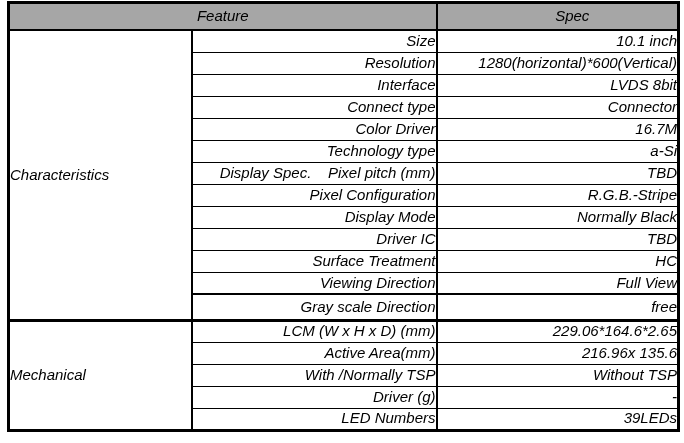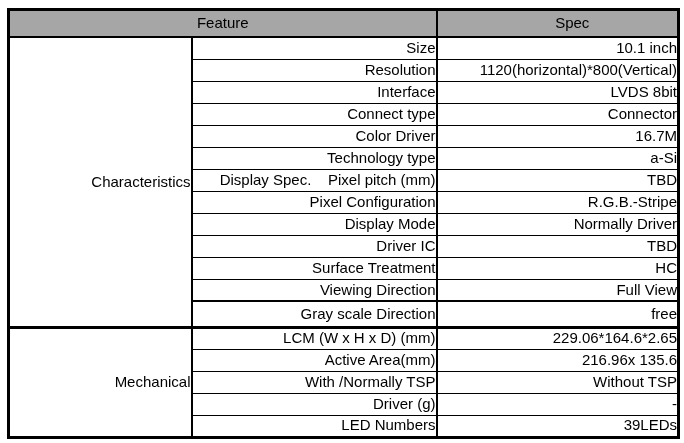--- a/index.html
+++ b/index.html
@@ -11,48 +11,49 @@
   .page{
     position:relative;
     width:684px;height:443px;
     background:#ffffff;
     font-family:"Liberation Sans","DejaVu Sans",sans-serif;
     color:var(--text);
     overflow:hidden;
   }
   table.spec-table{
     position:absolute;
-    left:7px;top:8px;
+    left:7px;top:1px;
     width:670px;
     border-collapse:collapse;
     table-layout:fixed;
     border:3px solid var(--border);
     font-size:15px;
     line-height:1.1;
+    font-style:italic;
   }
   col.c1{width:183px;}
   col.c2{width:245px;}
   col.c3{width:242px;}
   th,td{
     border:1.5px solid var(--border);
     padding:0;
     vertical-align:middle;
     overflow:hidden;
     white-space:nowrap;
   }
   thead th{
     background:var(--header-bg);
     font-weight:normal;
     text-align:center;
     height:25px;
     border-bottom:2.5px solid var(--border);
   }
   tbody tr{height:22px;}
   td.group-cell{
-    text-align:right;
+    text-align:left;
     border-right:2px solid var(--border);
   }
   td.feature-cell{
     text-align:right;
     padding-left:6px;
     white-space:pre;
     border-right:2px solid var(--border);
   }
   th.spec-head, td.group-cell, th.feature-head{border-right:2px solid var(--border);}
   th.spec-head{border-left:2px solid var(--border);padding-left:30px;}
@@ -83,21 +84,21 @@
     </thead>
 
     <tbody class="section-characteristics">
       <tr>
         <td class="group-cell" rowspan="13">Characteristics</td>
         <td class="feature-cell">Size</td>
         <td class="spec-cell">10.1 inch</td>
       </tr>
       <tr>
         <td class="feature-cell">Resolution</td>
-        <td class="spec-cell">1120(horizontal)*800(Vertical)</td>
+        <td class="spec-cell">1280(horizontal)*600(Vertical)</td>
       </tr>
       <tr>
         <td class="feature-cell">Interface</td>
         <td class="spec-cell">LVDS 8bit</td>
       </tr>
       <tr>
         <td class="feature-cell">Connect type</td>
         <td class="spec-cell">Connector</td>
       </tr>
       <tr>
@@ -111,21 +112,21 @@
       <tr>
         <td class="feature-cell">Display Spec.    Pixel pitch (mm)</td>
         <td class="spec-cell">TBD</td>
       </tr>
       <tr>
         <td class="feature-cell">Pixel Configuration</td>
         <td class="spec-cell">R.G.B.-Stripe</td>
       </tr>
       <tr>
         <td class="feature-cell">Display Mode</td>
-        <td class="spec-cell">Normally Driver</td>
+        <td class="spec-cell">Normally Black</td>
       </tr>
       <tr>
         <td class="feature-cell">Driver IC</td>
         <td class="spec-cell">TBD</td>
       </tr>
       <tr>
         <td class="feature-cell">Surface Treatment</td>
         <td class="spec-cell">HC</td>
       </tr>
       <tr>

